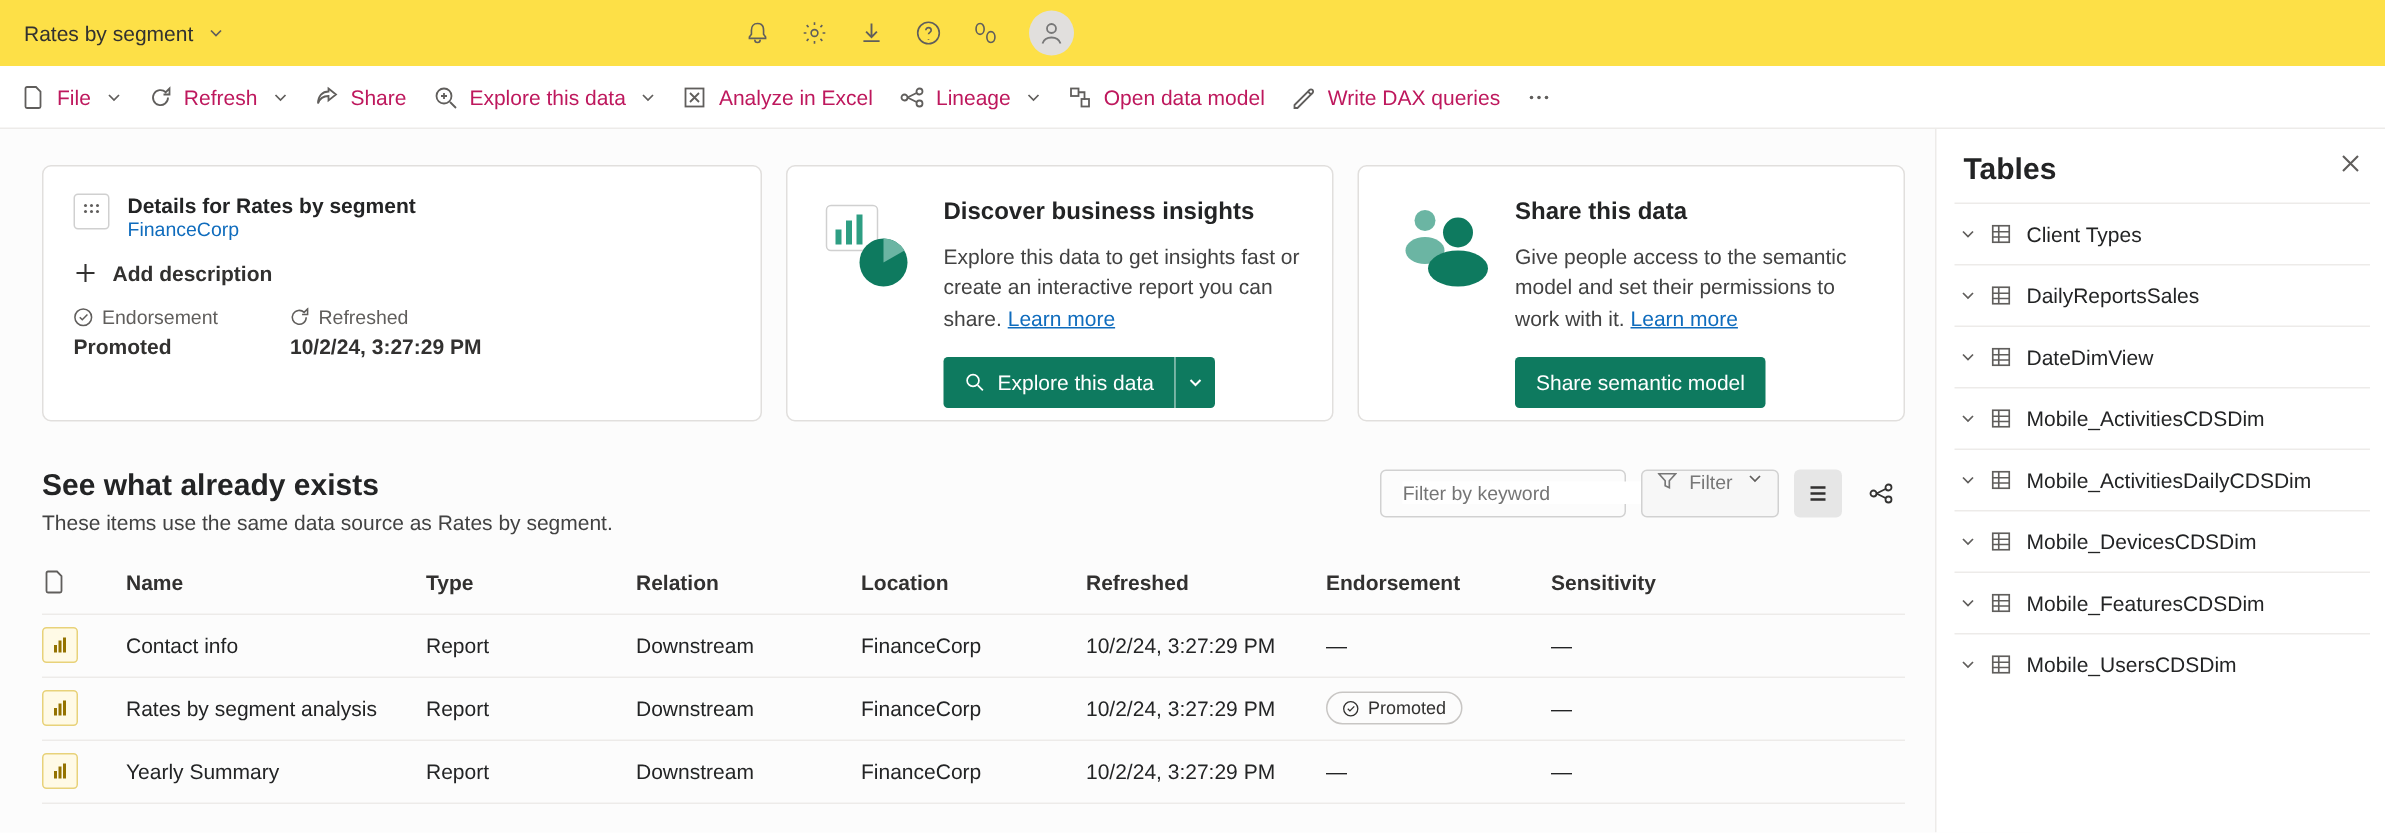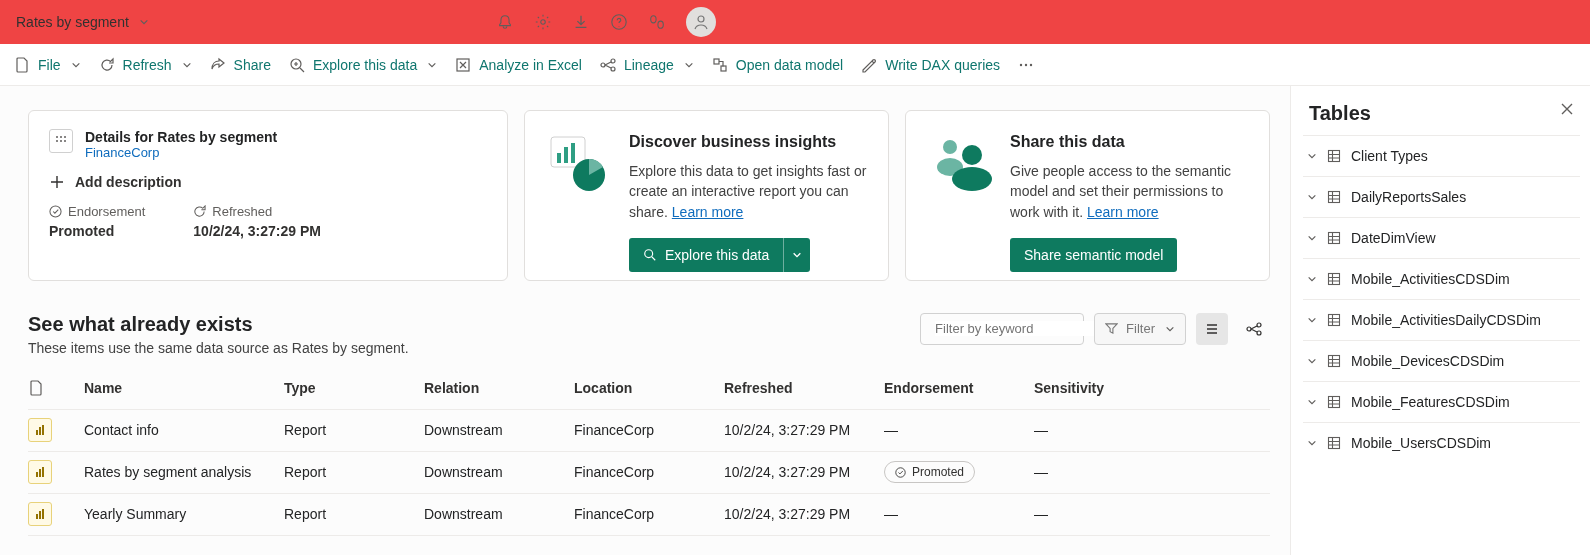--- a/index.html
+++ b/index.html
@@ -1,29 +1,29 @@
 <!DOCTYPE html>
 <html><head>
 <meta charset="utf-8">
 <style>
 * { box-sizing: border-box; margin: 0; padding: 0; font-family: "Segoe UI", -apple-system, sans-serif; }
 body { width: 1590px; height: 555px; background: #fff; color: #232425; overflow: hidden; font-size: 14px; }
 
 
-.app-header { height: 44px; background: #ef4444; display: flex; align-items: center; padding: 0 16px; }
+.app-header { height: 44px; background: #fde047; display: flex; align-items: center; padding: 0 16px; }
 .header-left { display: flex; align-items: center; gap: 8px; font-size: 14px; color: #323130; min-width: 400px; }
 .header-center { flex: 1; display: flex; justify-content: center; }
 .search-box { width: 430px; height: 30px; background: #fff; border: 1px solid #e1dfdd; border-radius: 4px; display: flex; align-items: center; padding: 0 10px; gap: 8px; color: #605e5c; }
 .search-box input { border: none; outline: none; font-size: 14px; flex: 1; background: transparent; }
 .header-right { display: flex; align-items: center; gap: 20px; min-width: 300px; justify-content: flex-end; }
 .hdr-ic { width: 18px; height: 18px; color: #605e5c; cursor: pointer; }
 .avatar { width: 30px; height: 30px; border-radius: 50%; background: #e1dfdd; display: flex; align-items: center; justify-content: center; color: #777; }
 
 
-.toolbar { height: 42px; border-bottom: 1px solid #edebe9; display: flex; align-items: center; padding: 0 14px; gap: 18px; font-size: 14px; color: #0f766e; }
+.toolbar { height: 42px; border-bottom: 1px solid #edebe9; display: flex; align-items: center; padding: 0 14px; gap: 18px; font-size: 14px; color: #be185d; }
 .tb-item { display: flex; align-items: center; gap: 8px; cursor: pointer; }
 .tb-ic { width: 16px; height: 16px; color: #605e5c; }
 .chev { width: 10px; height: 10px; color: #605e5c; margin-left: 2px; }
 
 
 .body { display: flex; height: calc(555px - 44px - 42px); }
 .main { flex: 1; padding: 24px 20px 0 28px; overflow-y: auto; background:#fcfcfc; }
 .side-panel { width: 300px; border-left: 1px solid #edebe9; padding: 16px 10px 0 12px; position: relative; }
 .side-title { font-size: 20px; font-weight: 600; margin-bottom: 10px; padding-left: 6px;}
 .close-x { position: absolute; top: 16px; right: 16px; color: #605e5c; cursor: pointer; }
@@ -53,21 +53,21 @@
 .btn-split-main { border-top-right-radius: 0; border-bottom-right-radius: 0; }
 .btn-split-dd { border-left: 1px solid rgba(255,255,255,.4); border-top-left-radius: 0; border-bottom-left-radius: 0; padding: 9px 8px; }
 
 
 .rel-head { display: flex; justify-content: space-between; align-items: flex-start; margin-bottom: 12px; }
 .rel-title { font-size: 20px; font-weight: 600; margin-bottom: 4px; }
 .rel-sub { font-size: 14px; color: #424242; }
 .rel-tools { display: flex; gap: 10px; align-items: center; }
 .filter-input { width: 164px; height: 32px; border: 1px solid #d1d1d1; border-radius: 4px; display: flex; align-items: center; padding: 0 8px; gap: 6px; color: #605e5c; }
 .filter-input input { border: none; outline: none; font-size: 13px; flex: 1; }
-.filter-btn { height: 32px; border: 1px solid #d1d1d1; background: #f7f7f7; border-radius: 4px; padding: 0 10px; display: flex; align-items: center; gap: 8px; color: #777; cursor: pointer; font-size: 13px; }
+.filter-btn { height: 32px; border: 1px solid #d1d1d1; background: #f7f7f7; border-radius: 4px; padding: 0 10px; display: flex; gap: 8px; color: #777; cursor: pointer; font-size: 13px; }
 .view-ic { width: 32px; height: 32px; display: flex; align-items: center; justify-content: center; color: #323130; cursor: pointer; border-radius: 4px; }
 .view-ic.active { background: #e6e6e6; }
 
 .tbl { width: 100%; }
 .tbl-row { display: grid; grid-template-columns: 56px 200px 140px 150px 150px 160px 150px 150px; align-items: center; height: 42px; font-size: 14px; border-bottom: 1px solid #edebe9; }
 .tbl-hdr { color: #323130; font-weight: 600; }
 .tbl-row .cell { padding-right: 8px; white-space: nowrap; }
 .badge { display: inline-flex; align-items: center; gap: 6px; border: 1px solid #c8c6c4; border-radius: 12px; padding: 3px 10px; font-size: 12px; color: #323130; }
 .row-ic { width: 24px; height: 24px; display: flex; align-items: center; justify-content: center; color: #947200; border: 1px solid #e8d27a; border-radius: 3px; background:#fffae6; }
 .hdr-row-ic { color: #605e5c; }

